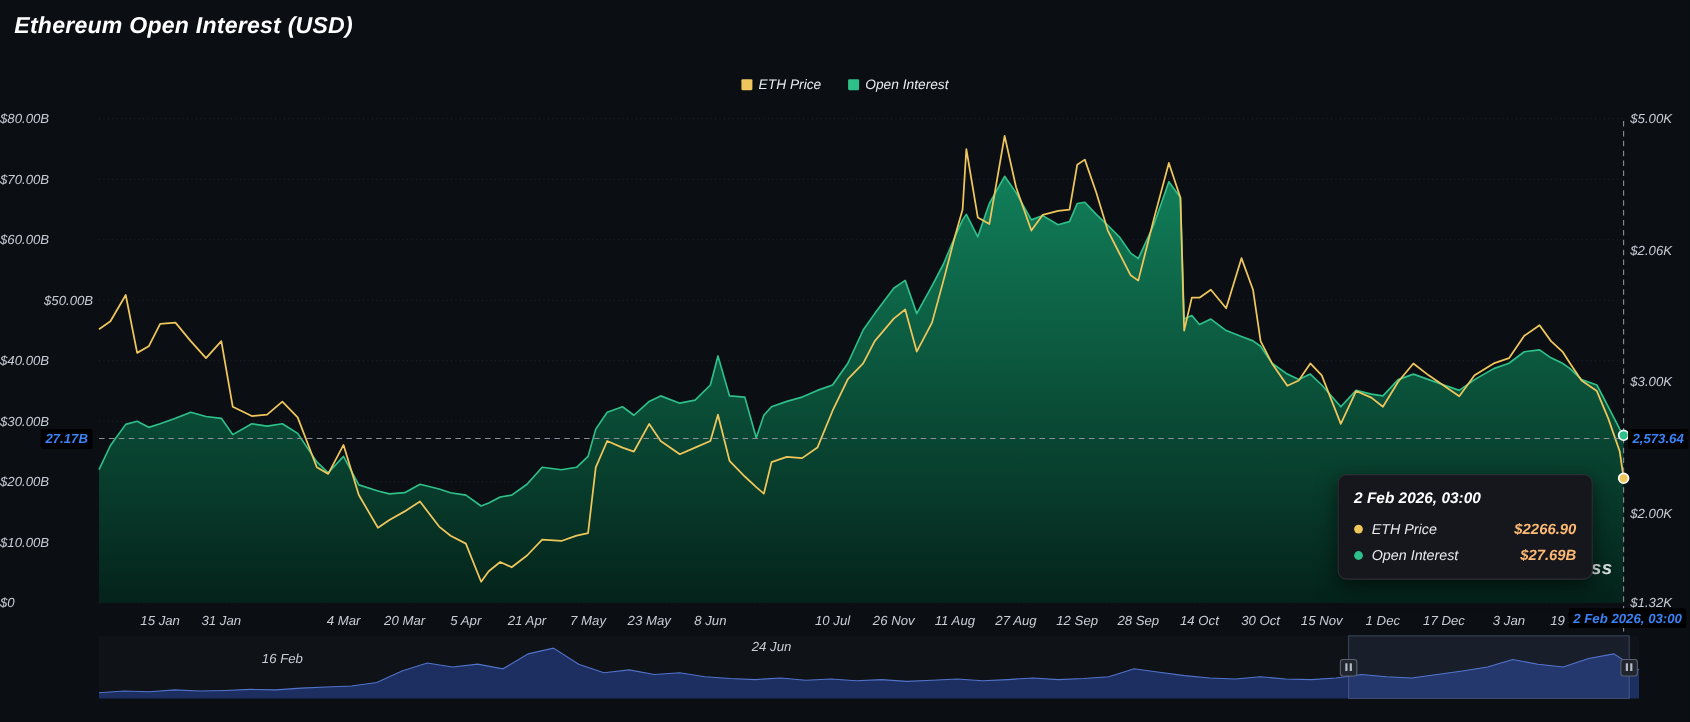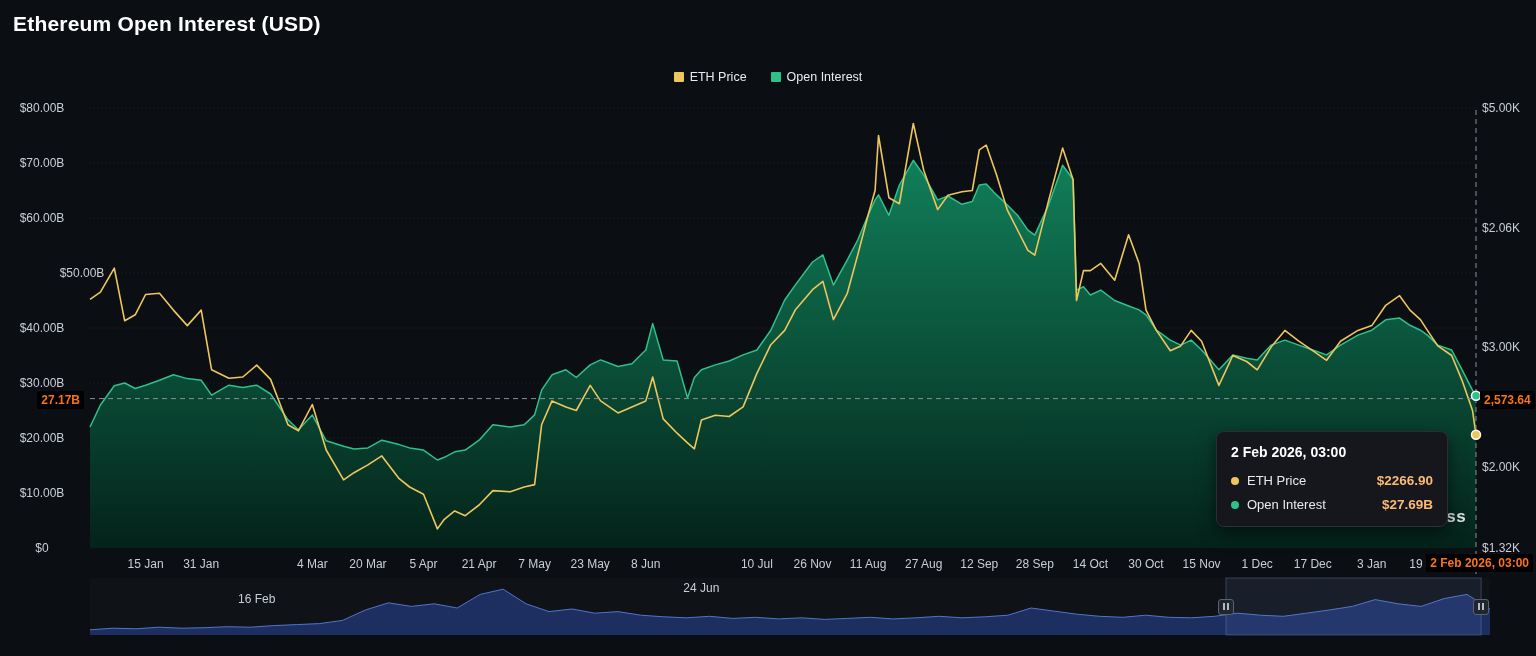--- a/index.html
+++ b/index.html
@@ -1,32 +1,32 @@
 <!DOCTYPE html>
 <html style="--c-gold: #eec65c; --c-green: #2fc08a;"><head>
 <meta charset="utf-8">
 <style>
   html,body{margin:0;padding:0;background:#0b0e13;}
   .app{position:relative;width:1536px;height:656px;background:#0b0e13;overflow:hidden;
-       font-family:"Liberation Sans",sans-serif;color:#c9ced6;}
+       font-family:"Liberation Sans",sans-serif;color:#c9ced6;font-style:italic;}
   .title{position:absolute;left:13px;top:12px;margin:0;font-size:21px;font-weight:700;color:#ffffff;letter-spacing:.2px;}
   .legend{position:absolute;top:70px;left:0;width:100%;display:flex;justify-content:center;gap:24px;
           font-size:12.5px;color:#e9ebef;z-index:4;}
   .legend-item{display:flex;align-items:center;gap:6px;cursor:pointer;}
   .swatch{width:10px;height:10px;display:inline-block;border-radius:1px;}
   .swatch-gold{background:var(--c-gold,#eec65c);}
   .swatch-green{background:var(--c-green,#2fc08a);}
   #chart-layer{position:absolute;left:0;top:0;width:1536px;height:656px;z-index:1;}
   #chart-layer svg{position:absolute;left:0;top:0;}
   .axis-label{position:absolute;font-size:12px;color:#c9ced6;line-height:14px;z-index:2;}
-  .axis-label.yl{left:0;width:84px;text-align:center;}
+  .axis-label.yl{left:0;width:84px;text-align:left;}
   .axis-label.yr{left:1482px;text-align:left;}
   .axis-label.xt{top:557px;width:70px;text-align:center;}
   .tag-wrap{position:absolute;z-index:8;}
-  .tag{display:inline-block;background:#000000;color:#f97316;font-weight:700;font-size:12px;
+  .tag{display:inline-block;background:#000000;color:#3b82f6;font-weight:700;font-size:12px;
        line-height:14px;padding:2px 4px;border-radius:2px;white-space:nowrap;}
   #tag-left-wrap{left:0;width:84px;text-align:right;}
   #tag-right-wrap{left:1480px;}
   #tag-bottom-wrap{right:3px;top:553px;}
   .watermark{position:absolute;left:1384px;top:507px;z-index:5;font-size:17px;font-weight:700;
              color:rgba(255,255,255,0.88);letter-spacing:.4px;}
   .tooltip{position:absolute;left:1216px;top:431px;width:232px;box-sizing:border-box;z-index:10;
            background:#15171c;border:1px solid #2b2e35;border-radius:8px;padding:12px 14px 14px 14px;
            box-shadow:0 6px 18px rgba(0,0,0,.55);}
   .tt-title{font-size:14px;font-weight:700;color:#ffffff;margin-bottom:13px;}

